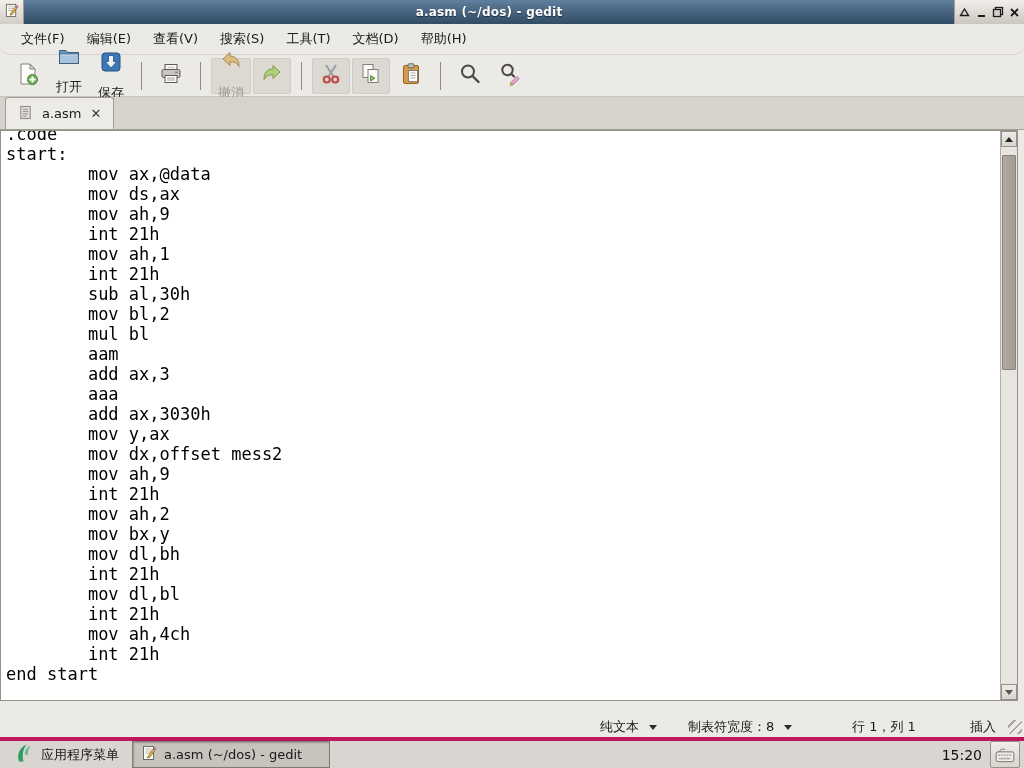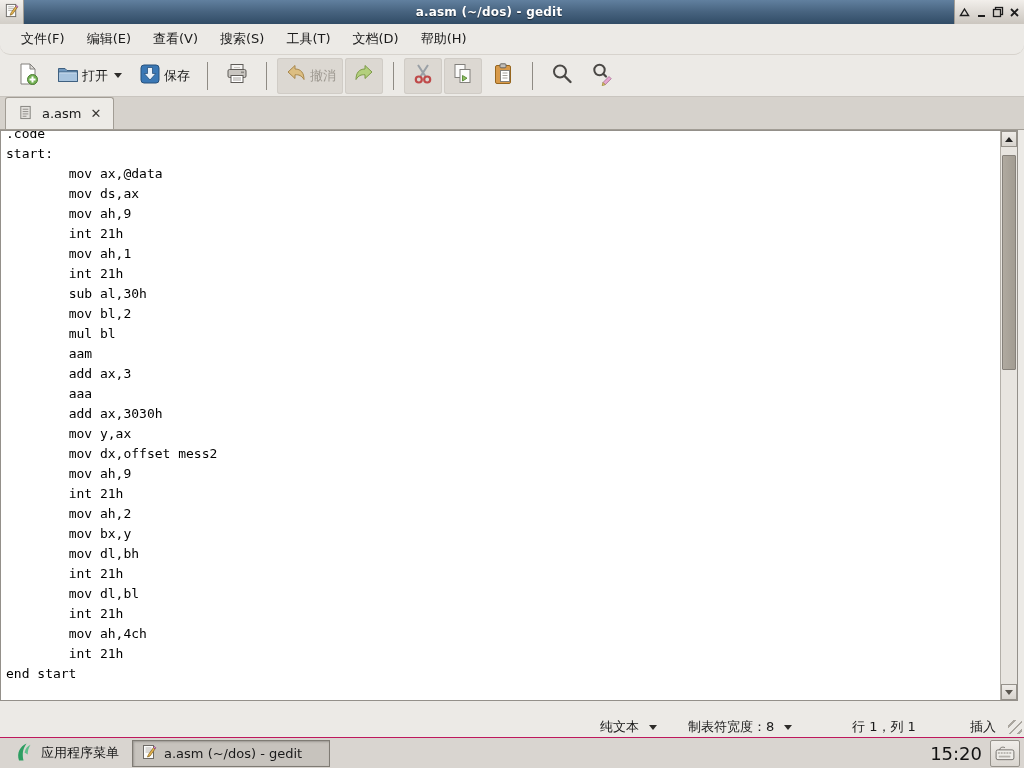--- a/index.html
+++ b/index.html
@@ -36,22 +36,22 @@
   .menu-item { font-size:13px; padding:5px 11px; white-space:nowrap; }
 
   
   .toolbar {
     position:absolute; top:55px; left:0; right:0; height:42px;
     background:#eceae6; border-bottom:1px solid #c9c5bf;
     display:flex; align-items:center; padding-left:8px;
   }
   .tool-btn {
     height:36px; min-width:36px; padding:0 7px; margin:0 1px;
-    display:flex; align-items:center; justify-content:center; gap:2px;
-    border-radius:3px; font-size:13px;
+    display:flex; align-items:center; justify-content:center; gap:7px;
+    border-radius:3px; font-size:13px;flex-direction:column;
   }
   .tool-btn .lbl { white-space:nowrap; }
   .tool-btn.disabled { background:#dcd8d2; box-shadow:inset 0 0 0 1px #d0ccc6;font-family:Liberation Mono, monospace; }
   .tool-btn.disabled .lbl { color:#9d9890; }
   .tool-sep { width:1px; height:28px; background:#8f8b84; margin:0 9px; }
   .drop-arrow {
     width:0; height:0; border-left:4px solid transparent; border-right:4px solid transparent;
     border-top:5px solid #2e2c29; margin-left:4px;
   }
 
@@ -70,21 +70,21 @@
 
   
   .editor {
     position:absolute; top:130px; left:0; width:1018px; height:571px;
     background:#fff; border:1px solid #94908a; display:flex;
   }
   .code-view { flex:1; overflow:hidden; padding-left:5px; }
   .code-inner { margin-top:-7px; }
   .code-line {
     font-family:"DejaVu Sans Mono","Liberation Mono",monospace;
-    font-size:13px; line-height:20px; white-space:pre; tab-size:8; color:#000;
+    font-size:17px; line-height:20px; white-space:pre; tab-size:8; color:#000;
   }
 
   
   .vscroll { width:17px; background:#e8e5e0; border-left:1px solid #b3afa8; display:flex; flex-direction:column; }
   .vs-btn {
     height:16px; background:linear-gradient(#efece8,#d8d4ce);
     border:1px solid #96928b; display:flex; align-items:center; justify-content:center;
   }
   .vs-up-glyph { width:0;height:0;border-left:4px solid transparent;border-right:4px solid transparent;border-bottom:5px solid #222; }
   .vs-dn-glyph { width:0;height:0;border-left:4px solid transparent;border-right:4px solid transparent;border-top:5px solid #5a564f; }
@@ -109,38 +109,38 @@
     border-top:5px solid #2e2c29;
   }
   .resize-grip {
     position:absolute; right:2px; bottom:3px; width:14px; height:14px;
     background:repeating-linear-gradient(135deg, transparent 0 4px, #aaa69f 4px 6px);
   }
 
   
   .taskbar {
     position:absolute; top:737px; left:0; right:0; height:31px;
-    background:#d9d5d0; border-top:1px solid #be185d;
+    background:#d9d5d0; border-top:4px solid #be185d;
     display:flex; align-items:center;
   }
   .panel-menu { display:flex; align-items:center; gap:9px; padding:0 10px 0 12px; height:100%; font-size:13px; }
   .task {
     height:27px; width:198px; margin-left:3px; padding:0 8px;
     display:flex; align-items:center; gap:7px; font-size:13px; overflow:hidden; white-space:nowrap;
   }
   .task.active {
     background:#c7c3bd; border:1px solid #7f7b74;
     box-shadow:inset 1px 1px 2px rgba(0,0,0,.22);
   }
   .task.inactive {
     background:linear-gradient(#f1efeb,#dedad4);
     border:1px solid; border-color:#fbfaf8 #8a857e #8a857e #fbfaf8;
   }
   .panel-right { margin-left:auto; display:flex; align-items:center; gap:8px; padding-right:4px; }
-  .clock { font-size:18px; color:#111; }
+  .clock { font-size:14px; color:#111; }
   .kbd-box {
     width:30px; height:27px; background:linear-gradient(#f0ede9,#d9d5cf);
     border:1px solid #96928b; border-radius:2px; display:flex; align-items:center; justify-content:center;
   }
 </style>
 </head>
 <body>
 
 <div class="titlebar">
   <div class="tb-iconbox">

